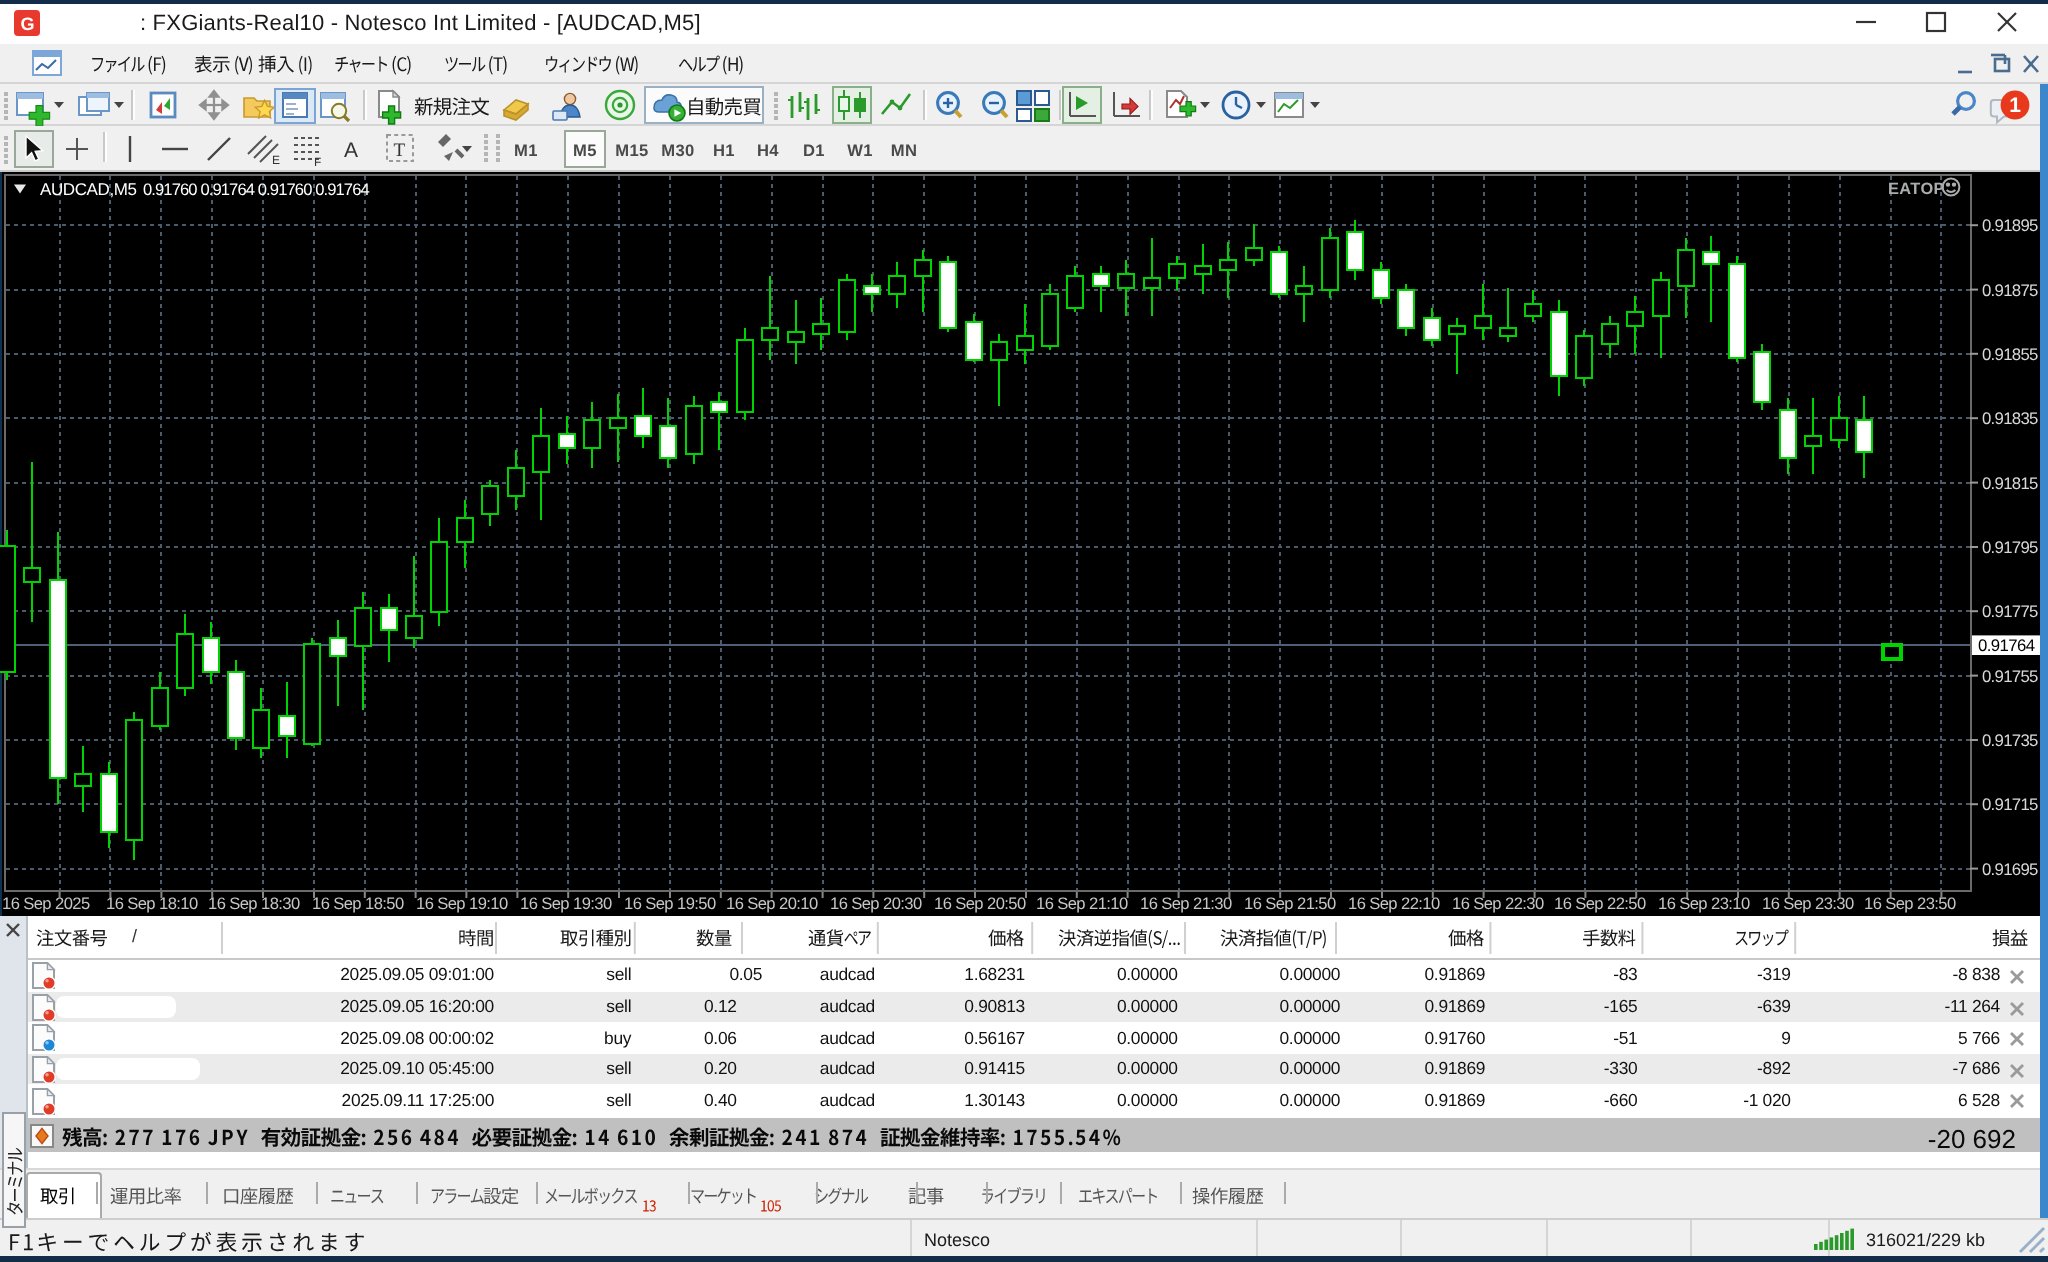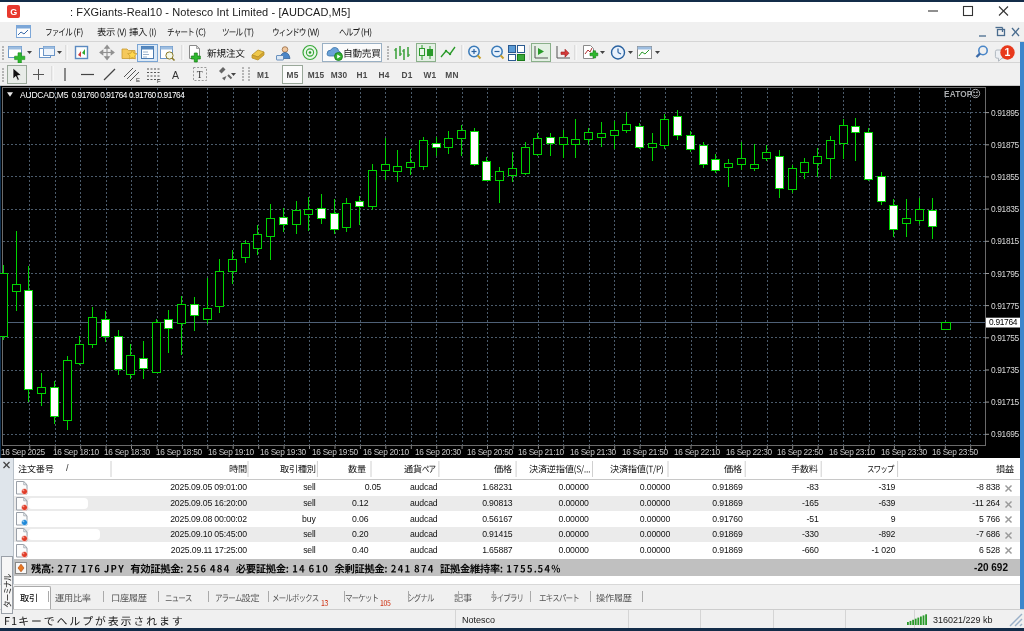--- a/index.html
+++ b/index.html
@@ -762,42 +762,42 @@
     <svg class="a" style="left:15px;top:543.6px" width="14" height="14">
 <path d="M1.5 0.5 h7.2 l3.3 3.3 v9.2 h-10.5 z" fill="#fcfcfc" stroke="#9aa0a8"></path>
 <path d="M8.7 0.5 v3.3 h3.3 z" fill="#e8ecf0" stroke="#9aa0a8" stroke-width="0.7"></path>
 <circle cx="9.5" cy="10.5" r="3.1" fill="#e03c28" stroke="#fff" stroke-width="0.7"></circle>
 <circle cx="8.5" cy="9.4" r="0.9" fill="#fff" opacity="0.5"></circle>
     </svg>
     <div class="t" style="right:777px;top:544.8px;font-size:8.7px;color:#111;letter-spacing:-0.15px">2025.09.11 17:25:00</div>
     <div class="t" style="right:708.4px;top:544.8px;font-size:8.7px;color:#111;letter-spacing:-0.15px">sell</div>
     <div class="t" style="right:655.7px;top:544.8px;font-size:8.7px;color:#111;letter-spacing:-0.15px">0.40</div>
     <div class="t" style="right:586.5px;top:544.8px;font-size:8.7px;color:#111;letter-spacing:-0.15px">audcad</div>
-    <div class="t" style="right:511.5px;top:544.8px;font-size:8.7px;color:#111;letter-spacing:-0.15px">1.65887</div>
+    <div class="t" style="right:511.5px;top:544.8px;font-size:8.7px;color:#111;letter-spacing:-0.15px">1.30143</div>
     <div class="t" style="right:435.20000000000005px;top:544.8px;font-size:8.7px;color:#111;letter-spacing:-0.15px">0.00000</div>
     <div class="t" style="right:353.9px;top:544.8px;font-size:8.7px;color:#111;letter-spacing:-0.15px">0.00000</div>
     <div class="t" style="right:281.4px;top:544.8px;font-size:8.7px;color:#111;letter-spacing:-0.15px">0.91869</div>
     <div class="t" style="right:205.29999999999995px;top:544.8px;font-size:8.7px;color:#111;letter-spacing:-0.15px">-660</div>
     <div class="t" style="right:128.70000000000005px;top:544.8px;font-size:8.7px;color:#111;letter-spacing:-0.15px">-1 020</div>
     <div class="t" style="right:24px;top:544.8px;font-size:8.7px;color:#111;letter-spacing:-0.15px">6 528</div>
     <svg class="a" style="left:1004px;top:546.4px" width="10" height="10">
 <g stroke="#9a9a9a" stroke-width="1.4">
         <line x1="1.5" y1="1.5" x2="7.5" y2="7.5"></line>
         <line x1="7.5" y1="1.5" x2="1.5" y2="7.5"></line>
       </g>
     </svg>
     <div class="a" style="left:14px;top:559px;width:1010px;height:17px;background:#c0c0c0"></div>
     <svg class="a" style="left:15px;top:561.5px" width="13" height="13">
 <rect x="0.5" y="0.5" width="11" height="11" fill="#f8f8f8" stroke="#888"></rect>
 <path d="M6 2.2 l3 3.8 -3 3.8 -3 -3.8 z" fill="#e87820" stroke="#b84a10" stroke-width="0.7"></path>
     </svg>
     <svg class="a" style="left:31px;top:562px" width="534" height="14">
       <path transform="translate(0,10.5)" fill="#0a0a0a" d="M7.4 -8.2C7.8 -8.0 8.2 -7.7 8.5 -7.4L7.1 -7.3C7.1 -7.8 7.1 -8.3 7.1 -8.8H5.9C5.9 -8.3 5.9 -7.7 5.9 -7.2L4.4 -7.0L4.4 -6.0L6.0 -6.2L6.0 -5.6L4.7 -5.5L4.8 -4.6L6.1 -4.7L6.2 -4.2L4.4 -4.0L4.5 -3.0L6.3 -3.2C6.4 -2.6 6.6 -2.0 6.7 -1.5C5.9 -0.9 4.8 -0.5 3.8 -0.2C4.0 0.0 4.3 0.5 4.4 0.8C5.4 0.5 6.3 0.1 7.1 -0.5C7.6 0.4 8.1 0.9 8.8 0.9C9.6 0.9 9.9 0.5 10.1 -0.8C9.8 -0.9 9.5 -1.2 9.2 -1.5C9.2 -0.6 9.1 -0.3 8.9 -0.3C8.6 -0.3 8.4 -0.6 8.1 -1.2C8.8 -1.7 9.3 -2.3 9.7 -2.9L9.0 -3.5L9.8 -3.5L9.8 -4.5L7.4 -4.3L7.3 -4.8L9.4 -5.0L9.3 -6.0L7.2 -5.8L7.1 -6.3L9.5 -6.5L9.4 -7.5L8.8 -7.4L9.4 -8.0C9.1 -8.3 8.5 -8.7 8.0 -8.9ZM7.5 -3.3 8.8 -3.4C8.5 -3.0 8.1 -2.7 7.8 -2.3C7.7 -2.6 7.6 -2.9 7.5 -3.3ZM0.5 -8.2V-7.1H1.6C1.3 -5.6 0.8 -4.3 0.1 -3.4C0.4 -3.2 0.9 -2.8 1.1 -2.6C1.2 -2.8 1.3 -3.0 1.5 -3.2C1.8 -2.9 2.2 -2.6 2.4 -2.3C2.0 -1.3 1.4 -0.5 0.6 0.1C0.9 0.2 1.3 0.7 1.5 0.9C3.0 -0.3 4.0 -2.6 4.4 -6.0L3.7 -6.2L3.5 -6.2H2.5C2.6 -6.5 2.7 -6.8 2.7 -7.1H4.5V-8.2ZM2.2 -5.1H3.2C3.1 -4.5 3.0 -4.0 2.8 -3.5C2.6 -3.8 2.2 -4.0 1.9 -4.2C2.0 -4.5 2.1 -4.8 2.2 -5.1Z M13.5 -5.6H16.7V-5.0H13.5ZM12.3 -6.4V-4.2H18.0V-6.4ZM14.4 -8.8V-7.9H10.6V-6.8H19.7V-7.9H15.7V-8.8ZM13.2 -2.2V0.5H14.2V0.1H16.9C17.0 0.4 17.1 0.7 17.1 0.9C17.9 0.9 18.4 0.9 18.8 0.7C19.2 0.5 19.3 0.2 19.3 -0.4V-3.7H11.0V0.9H12.2V-2.7H18.1V-0.4C18.1 -0.3 18.0 -0.2 17.9 -0.2C17.8 -0.2 17.5 -0.2 17.1 -0.2V-2.2ZM14.2 -1.4H16.0V-0.8H14.2Z M21.5 -3.8C22.0 -3.8 22.4 -4.2 22.4 -4.7C22.4 -5.3 22.0 -5.7 21.5 -5.7C21.0 -5.7 20.7 -5.3 20.7 -4.7C20.7 -4.2 21.0 -3.8 21.5 -3.8ZM21.5 0.1C22.0 0.1 22.4 -0.3 22.4 -0.8C22.4 -1.4 22.0 -1.8 21.5 -1.8C21.0 -1.8 20.7 -1.4 20.7 -0.8C20.7 -0.3 21.0 0.1 21.5 0.1Z M26.8 0.0H31.5V-1.3H30.0C29.7 -1.3 29.2 -1.2 28.8 -1.2C30.1 -2.6 31.2 -4.0 31.2 -5.4C31.2 -6.8 30.3 -7.8 29.0 -7.8C28.0 -7.8 27.4 -7.4 26.7 -6.6L27.5 -5.8C27.9 -6.2 28.3 -6.6 28.8 -6.6C29.5 -6.6 29.8 -6.1 29.8 -5.3C29.8 -4.2 28.7 -2.7 26.8 -0.9Z M35.0 0.0H36.4C36.6 -3.0 36.8 -4.5 38.4 -6.7V-7.6H33.7V-6.4H36.9C35.6 -4.3 35.2 -2.6 35.0 0.0Z M41.9 0.0H43.3C43.4 -3.0 43.6 -4.5 45.3 -6.7V-7.6H40.6V-6.4H43.8C42.4 -4.3 42.0 -2.6 41.9 0.0Z M50.4 0.0H54.6V-1.2H53.3V-7.6H52.3C51.8 -7.3 51.4 -7.1 50.7 -7.0V-6.0H51.9V-1.2H50.4Z M58.3 0.0H59.7C59.8 -3.0 60.0 -4.5 61.7 -6.7V-7.6H57.0V-6.4H60.1C58.8 -4.3 58.4 -2.6 58.3 0.0Z M66.4 0.1C67.6 0.1 68.6 -0.8 68.6 -2.4C68.6 -4.0 67.7 -4.8 66.6 -4.8C66.1 -4.8 65.5 -4.5 65.1 -4.0C65.2 -5.9 65.8 -6.6 66.7 -6.6C67.1 -6.6 67.5 -6.3 67.7 -6.0L68.5 -6.9C68.1 -7.4 67.4 -7.8 66.6 -7.8C65.2 -7.8 63.9 -6.6 63.9 -3.7C63.9 -1.0 65.1 0.1 66.4 0.1ZM65.2 -2.9C65.5 -3.5 65.9 -3.7 66.3 -3.7C66.9 -3.7 67.3 -3.3 67.3 -2.4C67.3 -1.5 66.9 -1.0 66.3 -1.0C65.8 -1.0 65.3 -1.5 65.2 -2.9Z M75.3 0.1C76.8 0.1 77.5 -1.0 77.5 -2.5V-7.6H76.0V-2.6C76.0 -1.5 75.7 -1.2 75.1 -1.2C74.7 -1.2 74.3 -1.4 74.1 -2.0L73.1 -1.2C73.6 -0.3 74.3 0.1 75.3 0.1Z M80.4 0.0H81.8V-2.7H82.7C84.2 -2.7 85.4 -3.5 85.4 -5.2C85.4 -7.0 84.2 -7.6 82.7 -7.6H80.4ZM81.8 -3.9V-6.4H82.6C83.5 -6.4 84.0 -6.1 84.0 -5.2C84.0 -4.4 83.6 -3.9 82.6 -3.9Z M89.3 0.0H90.7V-2.8L92.8 -7.6H91.4L90.7 -5.8C90.5 -5.2 90.3 -4.7 90.0 -4.1H90.0C89.8 -4.7 89.6 -5.2 89.4 -5.8L88.7 -7.6H87.2L89.3 -2.8Z M103.1 -8.8C103.0 -8.3 102.8 -7.9 102.7 -7.5H99.9V-6.3H102.1C101.5 -5.2 100.7 -4.1 99.6 -3.3C99.8 -3.1 100.2 -2.6 100.4 -2.4C100.9 -2.7 101.3 -3.1 101.7 -3.6V0.9H102.9V-1.1H106.7V-0.4C106.7 -0.3 106.6 -0.2 106.5 -0.2C106.3 -0.2 105.7 -0.2 105.2 -0.3C105.3 0.1 105.5 0.6 105.5 0.9C106.4 0.9 107.0 0.9 107.4 0.7C107.8 0.5 107.9 0.2 107.9 -0.4V-5.5H103.1C103.3 -5.8 103.4 -6.1 103.5 -6.3H109.1V-7.5H104.0C104.1 -7.8 104.2 -8.1 104.3 -8.5ZM102.9 -2.8H106.7V-2.1H102.9ZM102.9 -3.8V-4.4H106.7V-3.8Z M110.8 -6.1C110.5 -5.4 110.0 -4.7 109.5 -4.2C109.7 -4.0 110.2 -3.7 110.4 -3.5C111.0 -4.0 111.6 -4.9 111.9 -5.8ZM115.8 -8.6 115.7 -6.5H114.8V-7.5H112.9V-8.7H111.7V-7.5H109.8V-6.4H114.7V-5.3H115.7C115.6 -3.0 115.2 -1.2 113.8 0.1C114.1 0.2 114.5 0.7 114.7 1.0C116.3 -0.5 116.7 -2.6 116.9 -5.3H117.9C117.8 -2.0 117.7 -0.7 117.5 -0.4C117.4 -0.3 117.3 -0.3 117.1 -0.3C116.9 -0.3 116.5 -0.3 116.0 -0.3C116.2 0.0 116.4 0.5 116.4 0.9C116.9 0.9 117.4 0.9 117.7 0.8C118.1 0.8 118.3 0.6 118.5 0.3C118.9 -0.2 118.9 -1.7 119.0 -5.9C119.0 -6.1 119.0 -6.5 119.0 -6.5H116.9L116.9 -8.6ZM110.6 -3.2C110.9 -2.9 111.3 -2.5 111.7 -2.2C111.2 -1.3 110.4 -0.6 109.5 -0.1C109.7 0.1 110.2 0.6 110.3 0.9C111.2 0.3 112.0 -0.4 112.6 -1.3C113.0 -0.9 113.4 -0.6 113.6 -0.2L114.4 -1.3C114.1 -1.6 113.7 -2.0 113.2 -2.4C113.5 -2.9 113.7 -3.4 113.9 -3.9L113.9 -3.8L114.9 -4.4C114.7 -4.9 114.2 -5.7 113.7 -6.3L112.7 -5.8C113.1 -5.3 113.5 -4.7 113.7 -4.2L112.7 -4.4C112.6 -4.0 112.5 -3.6 112.3 -3.2C112.0 -3.5 111.6 -3.8 111.3 -4.0Z M120.1 -5.5V-4.6H123.1V-5.5ZM120.1 -8.4V-7.5H123.1V-8.4ZM120.1 -4.1V-3.1H123.1V-4.1ZM119.6 -7.0V-6.0H123.4V-7.0ZM124.1 -5.5V-0.6H123.5V0.6H129.3V-0.6H127.3V-3.4H129.0V-4.6H127.3V-7.1H129.1V-8.2H123.8V-7.1H126.0V-0.6H125.3V-5.5ZM120.1 -2.6V0.9H121.1V0.5H123.1V-2.6ZM121.1 -1.6H122.1V-0.5H121.1Z M135.8 -8.2V-5.3C135.8 -4.1 135.7 -2.6 135.0 -1.5C135.2 -1.4 135.6 -1.1 135.7 -0.9C136.6 -2.1 136.7 -3.9 136.7 -5.3V-7.1H137.3V-2.5C137.3 -1.7 137.3 -1.5 137.5 -1.3C137.6 -1.2 137.9 -1.1 138.1 -1.1C138.2 -1.1 138.3 -1.1 138.5 -1.1C138.7 -1.1 138.8 -1.2 139.0 -1.3C139.1 -1.4 139.2 -1.5 139.2 -1.8C139.3 -2.0 139.3 -2.6 139.3 -3.1C139.1 -3.2 138.8 -3.3 138.6 -3.5C138.6 -3.0 138.6 -2.6 138.6 -2.4C138.5 -2.2 138.5 -2.1 138.5 -2.1C138.5 -2.0 138.5 -2.0 138.4 -2.0C138.4 -2.0 138.4 -2.0 138.3 -2.0C138.3 -2.0 138.3 -2.0 138.3 -2.1C138.3 -2.1 138.3 -2.3 138.3 -2.5V-8.2ZM133.8 -6.1H134.4C134.4 -5.1 134.2 -4.2 134.0 -3.4C133.9 -3.9 133.8 -4.6 133.7 -5.3ZM130.7 -8.8V-6.9H129.7V-5.8H130.7V-4.2C130.2 -4.0 129.8 -3.9 129.5 -3.8L129.8 -2.6L130.7 -3.0V-0.3C130.7 -0.2 130.6 -0.1 130.5 -0.1C130.4 -0.1 130.0 -0.1 129.7 -0.2C129.8 0.2 129.9 0.6 130.0 0.9C130.6 0.9 131.0 0.9 131.3 0.7C131.6 0.5 131.7 0.2 131.7 -0.3V-3.4L132.3 -3.7C132.2 -3.4 132.1 -3.2 132.0 -3.1C132.2 -2.9 132.6 -2.5 132.8 -2.3C132.9 -2.6 133.1 -2.9 133.2 -3.2C133.3 -2.7 133.4 -2.3 133.6 -1.9C133.2 -1.0 132.6 -0.3 132.0 0.1C132.2 0.3 132.5 0.7 132.6 0.9C133.2 0.5 133.7 -0.1 134.1 -0.7C134.9 0.5 135.9 0.8 137.2 0.8H139.0C139.1 0.5 139.2 -0.0 139.4 -0.3C139.0 -0.3 137.6 -0.3 137.3 -0.3C136.2 -0.3 135.3 -0.6 134.6 -1.8C135.1 -3.1 135.4 -4.9 135.5 -7.1L134.8 -7.1L134.7 -7.1H133.9C134.0 -7.6 134.0 -8.1 134.1 -8.7L133.1 -8.8C133.0 -7.1 132.8 -5.5 132.5 -4.2L132.3 -4.8L131.7 -4.6V-5.8H132.5V-6.9H131.7V-8.8Z M141.2 -2.1C141.6 -1.6 141.9 -0.9 142.1 -0.4H140.0V0.6H148.8V-0.4H146.5C146.8 -0.9 147.2 -1.5 147.6 -2.1L146.5 -2.5H148.2V-3.6H145.0V-4.6H147.0V-5.1C147.5 -4.7 148.0 -4.4 148.6 -4.1C148.8 -4.5 149.1 -4.9 149.4 -5.3C147.7 -5.9 146.1 -7.2 145.0 -8.8H143.7C142.9 -7.5 141.3 -6.0 139.5 -5.1C139.8 -4.9 140.1 -4.4 140.3 -4.1C140.8 -4.4 141.3 -4.7 141.8 -5.1V-4.6H143.7V-3.6H140.6V-2.5H142.1ZM144.4 -7.6C144.8 -7.0 145.5 -6.3 146.3 -5.7H142.5C143.3 -6.3 143.9 -7.0 144.4 -7.6ZM143.7 -2.5V-0.4H142.3L143.2 -0.8C143.0 -1.3 142.6 -2.0 142.2 -2.5ZM145.0 -2.5H146.4C146.2 -1.9 145.8 -1.2 145.5 -0.7L146.1 -0.4H145.0Z M150.8 -3.8C151.3 -3.8 151.7 -4.2 151.7 -4.7C151.7 -5.3 151.3 -5.7 150.8 -5.7C150.3 -5.7 149.9 -5.3 149.9 -4.7C149.9 -4.2 150.3 -3.8 150.8 -3.8ZM150.8 0.1C151.3 0.1 151.7 -0.3 151.7 -0.8C151.7 -1.4 151.3 -1.8 150.8 -1.8C150.3 -1.8 149.9 -1.4 149.9 -0.8C149.9 -0.3 150.3 0.1 150.8 0.1Z M156.1 0.0H160.8V-1.3H159.3C158.9 -1.3 158.5 -1.2 158.1 -1.2C159.4 -2.6 160.5 -4.0 160.5 -5.4C160.5 -6.8 159.6 -7.8 158.2 -7.8C157.3 -7.8 156.7 -7.4 156.0 -6.6L156.8 -5.8C157.1 -6.2 157.6 -6.6 158.1 -6.6C158.7 -6.6 159.1 -6.1 159.1 -5.3C159.1 -4.2 158.0 -2.7 156.1 -0.9Z M165.2 0.1C166.5 0.1 167.6 -0.8 167.6 -2.5C167.6 -4.2 166.6 -4.9 165.5 -4.9C165.1 -4.9 164.9 -4.9 164.6 -4.7L164.7 -6.4H167.3V-7.6H163.5L163.4 -3.9L164.0 -3.5C164.4 -3.8 164.6 -3.9 165.0 -3.9C165.7 -3.9 166.2 -3.4 166.2 -2.5C166.2 -1.6 165.7 -1.1 165.0 -1.1C164.3 -1.1 163.8 -1.4 163.4 -1.9L162.8 -0.9C163.3 -0.3 164.1 0.1 165.2 0.1Z M172.4 0.1C173.6 0.1 174.6 -0.8 174.6 -2.4C174.6 -4.0 173.8 -4.8 172.6 -4.8C172.1 -4.8 171.5 -4.5 171.2 -4.0C171.2 -5.9 171.9 -6.6 172.7 -6.6C173.1 -6.6 173.5 -6.3 173.8 -6.0L174.5 -6.9C174.1 -7.4 173.5 -7.8 172.6 -7.8C171.2 -7.8 169.9 -6.6 169.9 -3.7C169.9 -1.0 171.1 0.1 172.4 0.1ZM171.2 -2.9C171.5 -3.5 172.0 -3.7 172.3 -3.7C172.9 -3.7 173.3 -3.3 173.3 -2.4C173.3 -1.5 172.9 -1.0 172.4 -1.0C171.8 -1.0 171.3 -1.5 171.2 -2.9Z M182.1 0.0H183.4V-2.0H184.3V-3.1H183.4V-7.6H181.7L179.1 -3.0V-2.0H182.1ZM182.1 -3.1H180.5L181.6 -5.0C181.8 -5.4 182.0 -5.9 182.1 -6.3H182.2C182.1 -5.8 182.1 -5.1 182.1 -4.7Z M188.6 0.1C190.0 0.1 190.9 -0.7 190.9 -1.9C190.9 -2.9 190.4 -3.6 189.8 -3.9V-4.0C190.2 -4.3 190.7 -5.0 190.7 -5.7C190.7 -6.9 189.9 -7.8 188.6 -7.8C187.4 -7.8 186.5 -7.0 186.5 -5.7C186.5 -4.9 186.9 -4.4 187.4 -3.9V-3.9C186.8 -3.5 186.2 -2.9 186.2 -1.9C186.2 -0.7 187.2 0.1 188.6 0.1ZM189.0 -4.4C188.3 -4.7 187.7 -5.0 187.7 -5.7C187.7 -6.4 188.1 -6.7 188.6 -6.7C189.2 -6.7 189.5 -6.3 189.5 -5.6C189.5 -5.2 189.4 -4.7 189.0 -4.4ZM188.6 -0.9C188.0 -0.9 187.4 -1.4 187.4 -2.1C187.4 -2.6 187.7 -3.1 188.1 -3.5C189.0 -3.1 189.6 -2.7 189.6 -1.9C189.6 -1.3 189.2 -0.9 188.6 -0.9Z M195.9 0.0H197.2V-2.0H198.0V-3.1H197.2V-7.6H195.5L192.9 -3.0V-2.0H195.9ZM195.9 -3.1H194.2L195.3 -5.0C195.5 -5.4 195.7 -5.9 195.9 -6.3H195.9C195.9 -5.8 195.9 -5.1 195.9 -4.7Z M207.9 -7.9C208.7 -7.3 209.8 -6.5 210.4 -6.0L211.2 -7.0C210.6 -7.5 209.5 -8.2 208.7 -8.8ZM206.1 -6.0C205.9 -4.7 205.6 -3.4 205.0 -2.5L206.2 -2.1C206.7 -3.0 207.1 -4.4 207.3 -5.7ZM212.2 -4.7C212.8 -3.8 213.5 -2.4 213.7 -1.6L214.9 -2.2C214.6 -3.0 214.0 -4.3 213.3 -5.3ZM212.7 -8.1C211.9 -6.5 210.7 -4.8 209.1 -3.3V-6.4H207.8V-2.2C206.9 -1.6 206.0 -1.0 205.1 -0.6C205.3 -0.3 205.7 0.1 205.9 0.4C206.5 0.1 207.2 -0.3 207.8 -0.7C207.8 0.5 208.3 0.8 209.6 0.8C209.8 0.8 211.1 0.8 211.4 0.8C212.6 0.8 213.0 0.2 213.2 -1.7C212.8 -1.8 212.3 -2.0 212.0 -2.2C211.9 -0.7 211.8 -0.4 211.3 -0.4C211.0 -0.4 210.0 -0.4 209.7 -0.4C209.2 -0.4 209.1 -0.5 209.1 -1.0V-1.6C211.2 -3.4 212.8 -5.5 213.9 -7.7Z M215.9 -6.7V-3.8H218.5L218.0 -3.2H215.2V-2.2H217.4C217.1 -1.7 216.8 -1.3 216.5 -1.0L217.7 -0.6L217.8 -0.8L218.8 -0.5C217.9 -0.3 216.8 -0.2 215.4 -0.1C215.6 0.1 215.8 0.6 215.9 0.9C217.9 0.8 219.4 0.5 220.6 -0.1C221.8 0.3 222.8 0.6 223.6 1.0L224.3 -0.0C223.6 -0.3 222.7 -0.6 221.7 -0.9C222.1 -1.2 222.4 -1.6 222.7 -2.2H224.7V-3.2H219.4L219.9 -3.8H224.1V-6.7H221.6V-7.3H224.4V-8.4H215.4V-7.3H218.1V-6.7ZM218.8 -2.2H221.3C221.1 -1.8 220.8 -1.5 220.4 -1.2C219.7 -1.4 219.1 -1.5 218.4 -1.7ZM219.3 -7.3H220.5V-6.7H219.3ZM217.1 -5.8H218.1V-4.8H217.1ZM219.3 -5.8H220.5V-4.8H219.3ZM221.6 -5.8H222.9V-4.8H221.6Z M225.6 -5.5V-4.6H228.6V-5.5ZM225.7 -8.4V-7.5H228.6V-8.4ZM225.6 -4.1V-3.1H228.6V-4.1ZM225.1 -7.0V-6.0H228.9V-7.0ZM229.6 -5.5V-0.6H229.0V0.6H234.8V-0.6H232.8V-3.4H234.5V-4.6H232.8V-7.1H234.6V-8.2H229.3V-7.1H231.5V-0.6H230.8V-5.5ZM225.6 -2.6V0.9H226.6V0.5H228.6V-2.6ZM226.6 -1.6H227.6V-0.5H226.6Z M241.3 -8.2V-5.3C241.3 -4.1 241.2 -2.6 240.5 -1.5C240.7 -1.4 241.1 -1.1 241.3 -0.9C242.1 -2.1 242.2 -3.9 242.2 -5.3V-7.1H242.8V-2.5C242.8 -1.7 242.8 -1.5 243.0 -1.3C243.1 -1.2 243.4 -1.1 243.6 -1.1C243.7 -1.1 243.8 -1.1 244.0 -1.1C244.2 -1.1 244.3 -1.2 244.5 -1.3C244.6 -1.4 244.7 -1.5 244.7 -1.8C244.8 -2.0 244.8 -2.6 244.8 -3.1C244.6 -3.2 244.3 -3.3 244.1 -3.5C244.1 -3.0 244.1 -2.6 244.1 -2.4C244.1 -2.2 244.0 -2.1 244.0 -2.1C244.0 -2.0 244.0 -2.0 243.9 -2.0C243.9 -2.0 243.9 -2.0 243.9 -2.0C243.8 -2.0 243.8 -2.0 243.8 -2.1C243.8 -2.1 243.8 -2.3 243.8 -2.5V-8.2ZM239.3 -6.1H239.9C239.9 -5.1 239.7 -4.2 239.5 -3.4C239.4 -3.9 239.3 -4.6 239.2 -5.3ZM236.2 -8.8V-6.9H235.2V-5.8H236.2V-4.2C235.7 -4.0 235.3 -3.9 235.0 -3.8L235.3 -2.6L236.2 -3.0V-0.3C236.2 -0.2 236.1 -0.1 236.0 -0.1C235.9 -0.1 235.5 -0.1 235.2 -0.2C235.3 0.2 235.4 0.6 235.5 0.9C236.1 0.9 236.6 0.9 236.8 0.7C237.1 0.5 237.2 0.2 237.2 -0.3V-3.4L237.8 -3.7C237.7 -3.4 237.6 -3.2 237.5 -3.1C237.7 -2.9 238.2 -2.5 238.3 -2.3C238.4 -2.6 238.6 -2.9 238.7 -3.2C238.8 -2.7 238.9 -2.3 239.1 -1.9C238.7 -1.0 238.1 -0.3 237.5 0.1C237.7 0.3 238.0 0.7 238.1 0.9C238.7 0.5 239.2 -0.1 239.6 -0.7C240.4 0.5 241.4 0.8 242.7 0.8H244.5C244.6 0.5 244.7 -0.0 244.9 -0.3C244.5 -0.3 243.2 -0.3 242.8 -0.3C241.7 -0.3 240.8 -0.6 240.1 -1.8C240.6 -3.1 240.9 -4.9 241.0 -7.1L240.3 -7.1L240.2 -7.1H239.4C239.5 -7.6 239.5 -8.1 239.6 -8.7L238.6 -8.8C238.5 -7.1 238.3 -5.5 238.0 -4.2L237.9 -4.8L237.2 -4.6V-5.8H238.0V-6.9H237.2V-8.8Z M246.7 -2.1C247.1 -1.6 247.4 -0.9 247.6 -0.4H245.6V0.6H254.3V-0.4H252.0C252.3 -0.9 252.7 -1.5 253.1 -2.1L252.0 -2.5H253.7V-3.6H250.5V-4.6H252.5V-5.1C253.0 -4.7 253.5 -4.4 254.1 -4.1C254.3 -4.5 254.6 -4.9 254.9 -5.3C253.3 -5.9 251.6 -7.2 250.5 -8.8H249.2C248.4 -7.5 246.8 -6.0 245.0 -5.1C245.3 -4.9 245.6 -4.4 245.8 -4.1C246.3 -4.4 246.8 -4.7 247.3 -5.1V-4.6H249.2V-3.6H246.1V-2.5H247.7ZM249.9 -7.6C250.3 -7.0 251.0 -6.3 251.8 -5.7H248.0C248.8 -6.3 249.4 -7.0 249.9 -7.6ZM249.2 -2.5V-0.4H247.8L248.7 -0.8C248.5 -1.3 248.1 -2.0 247.7 -2.5ZM250.5 -2.5H252.0C251.7 -1.9 251.3 -1.2 251.0 -0.7L251.6 -0.4H250.5Z M256.3 -3.8C256.8 -3.8 257.2 -4.2 257.2 -4.7C257.2 -5.3 256.8 -5.7 256.3 -5.7C255.8 -5.7 255.4 -5.3 255.4 -4.7C255.4 -4.2 255.8 -3.8 256.3 -3.8ZM256.3 0.1C256.8 0.1 257.2 -0.3 257.2 -0.8C257.2 -1.4 256.8 -1.8 256.3 -1.8C255.8 -1.8 255.4 -1.4 255.4 -0.8C255.4 -0.3 255.8 0.1 256.3 0.1Z M262.0 0.0H266.2V-1.2H264.9V-7.6H263.8C263.4 -7.3 262.9 -7.1 262.2 -7.0V-6.0H263.5V-1.2H262.0Z M271.2 0.0H272.5V-2.0H273.4V-3.1H272.5V-7.6H270.9L268.3 -3.0V-2.0H271.2ZM271.2 -3.1H269.6L270.7 -5.0C270.9 -5.4 271.1 -5.9 271.3 -6.3H271.3C271.3 -5.8 271.2 -5.1 271.2 -4.7Z M280.6 0.1C281.8 0.1 282.8 -0.8 282.8 -2.4C282.8 -4.0 281.9 -4.8 280.7 -4.8C280.3 -4.8 279.7 -4.5 279.3 -4.0C279.4 -5.9 280.0 -6.6 280.8 -6.6C281.2 -6.6 281.7 -6.3 281.9 -6.0L282.7 -6.9C282.2 -7.4 281.6 -7.8 280.7 -7.8C279.3 -7.8 278.0 -6.6 278.0 -3.7C278.0 -1.0 279.2 0.1 280.6 0.1ZM279.3 -2.9C279.7 -3.5 280.1 -3.7 280.5 -3.7C281.1 -3.7 281.5 -3.3 281.5 -2.4C281.5 -1.5 281.1 -1.0 280.5 -1.0C279.9 -1.0 279.5 -1.5 279.3 -2.9Z M285.2 0.0H289.4V-1.2H288.1V-7.6H287.1C286.6 -7.3 286.2 -7.1 285.4 -7.0V-6.0H286.7V-1.2H285.2Z M294.1 0.1C295.5 0.1 296.5 -1.2 296.5 -3.9C296.5 -6.5 295.5 -7.8 294.1 -7.8C292.7 -7.8 291.7 -6.5 291.7 -3.9C291.7 -1.2 292.7 0.1 294.1 0.1ZM294.1 -1.0C293.5 -1.0 293.0 -1.7 293.0 -3.9C293.0 -6.0 293.5 -6.6 294.1 -6.6C294.7 -6.6 295.1 -6.0 295.1 -3.9C295.1 -1.7 294.7 -1.0 294.1 -1.0Z M309.9 -1.5C310.7 -0.9 311.7 0.0 312.2 0.6L313.3 -0.1C312.8 -0.7 311.7 -1.6 310.9 -2.1ZM305.9 -2.1C305.4 -1.4 304.6 -0.7 303.7 -0.2C304.0 -0.0 304.5 0.4 304.7 0.6C305.5 0.1 306.5 -0.8 307.1 -1.6ZM304.5 -3.6V-2.4H307.9V-0.4C307.9 -0.3 307.8 -0.2 307.7 -0.2C307.5 -0.2 306.9 -0.2 306.4 -0.3C306.6 0.1 306.8 0.6 306.9 0.9C307.7 0.9 308.2 0.9 308.7 0.7C309.1 0.5 309.2 0.2 309.2 -0.4V-2.4H312.8V-3.6H309.2V-4.5H311.2V-5.3C311.7 -5.0 312.2 -4.7 312.7 -4.4C312.9 -4.8 313.2 -5.2 313.5 -5.5C311.9 -6.1 310.3 -7.3 309.1 -8.7H307.9C307.1 -7.6 305.4 -6.2 303.7 -5.4C304.0 -5.2 304.3 -4.7 304.4 -4.4C304.9 -4.7 305.4 -4.9 305.9 -5.2V-4.5H307.9V-3.6ZM308.6 -7.6C309.1 -6.9 309.9 -6.3 310.7 -5.6H306.5C307.3 -6.3 308.1 -6.9 308.6 -7.6Z M319.9 -7.5V-1.7H321.0V-7.5ZM321.9 -8.5V-0.5C321.9 -0.3 321.9 -0.3 321.7 -0.3C321.5 -0.3 321.0 -0.3 320.4 -0.3C320.6 0.0 320.8 0.6 320.8 0.9C321.6 0.9 322.2 0.9 322.6 0.7C322.9 0.5 323.1 0.1 323.1 -0.5V-8.5ZM316.2 -4.0V-3.3H315.7V-4.0ZM317.3 -4.0H317.9V-3.3H317.3ZM316.2 -5.0H315.7V-5.7H316.2ZM317.3 -5.0V-5.7H317.9V-5.0ZM318.5 -8.7C317.4 -8.4 315.6 -8.2 314.0 -8.1C314.1 -7.8 314.2 -7.4 314.3 -7.1C314.9 -7.2 315.5 -7.2 316.2 -7.3V-6.6H314.2V-5.7H314.7V-5.0H313.8V-4.0H314.7V-3.3H314.1V-2.3H315.8C315.2 -1.5 314.4 -0.8 313.6 -0.3C313.9 -0.1 314.2 0.3 314.4 0.6C315.0 0.1 315.6 -0.5 316.2 -1.2V0.9H317.3V-1.0C317.9 -0.6 318.5 -0.2 318.8 0.1L319.4 -0.9C319.1 -1.1 317.9 -1.8 317.3 -2.1V-2.3H319.4V-3.3H318.9V-4.0H319.7V-5.0H318.9V-5.7H319.4V-6.6H317.3V-7.4C318.1 -7.5 318.7 -7.7 319.3 -7.8Z M324.2 -5.5V-4.6H327.2V-5.5ZM324.3 -8.4V-7.5H327.2V-8.4ZM324.2 -4.1V-3.1H327.2V-4.1ZM323.7 -7.0V-6.0H327.6V-7.0ZM328.3 -5.5V-0.6H327.6V0.6H333.4V-0.6H331.4V-3.4H333.2V-4.6H331.4V-7.1H333.2V-8.2H327.9V-7.1H330.2V-0.6H329.4V-5.5ZM324.2 -2.6V0.9H325.2V0.5H327.3V-2.6ZM325.2 -1.6H326.2V-0.5H325.2Z M339.9 -8.2V-5.3C339.9 -4.1 339.8 -2.6 339.2 -1.5C339.3 -1.4 339.7 -1.1 339.9 -0.9C340.7 -2.1 340.9 -3.9 340.9 -5.3V-7.1H341.4V-2.5C341.4 -1.7 341.5 -1.5 341.6 -1.3C341.8 -1.2 342.0 -1.1 342.2 -1.1C342.3 -1.1 342.5 -1.1 342.6 -1.1C342.8 -1.1 343.0 -1.2 343.1 -1.3C343.2 -1.4 343.3 -1.5 343.4 -1.8C343.4 -2.0 343.5 -2.6 343.5 -3.1C343.2 -3.2 342.9 -3.3 342.7 -3.5C342.7 -3.0 342.7 -2.6 342.7 -2.4C342.7 -2.2 342.7 -2.1 342.7 -2.1C342.6 -2.0 342.6 -2.0 342.6 -2.0C342.5 -2.0 342.5 -2.0 342.5 -2.0C342.5 -2.0 342.4 -2.0 342.4 -2.1C342.4 -2.1 342.4 -2.3 342.4 -2.5V-8.2ZM338.0 -6.1H338.6C338.5 -5.1 338.4 -4.2 338.2 -3.4C338.0 -3.9 337.9 -4.6 337.8 -5.3ZM334.8 -8.8V-6.9H333.8V-5.8H334.8V-4.2C334.4 -4.0 334.0 -3.9 333.6 -3.8L333.9 -2.6L334.8 -3.0V-0.3C334.8 -0.2 334.8 -0.1 334.7 -0.1C334.5 -0.1 334.2 -0.1 333.8 -0.2C333.9 0.2 334.1 0.6 334.1 0.9C334.8 0.9 335.2 0.9 335.5 0.7C335.8 0.5 335.9 0.2 335.9 -0.3V-3.4L336.4 -3.7C336.3 -3.4 336.3 -3.2 336.2 -3.1C336.4 -2.9 336.8 -2.5 336.9 -2.3C337.1 -2.6 337.2 -2.9 337.3 -3.2C337.4 -2.7 337.6 -2.3 337.7 -1.9C337.3 -1.0 336.8 -0.3 336.1 0.1C336.3 0.3 336.6 0.7 336.8 0.9C337.4 0.5 337.9 -0.1 338.3 -0.7C339.0 0.5 340.1 0.8 341.4 0.8H343.2C343.2 0.5 343.4 -0.0 343.5 -0.3C343.1 -0.3 341.8 -0.3 341.5 -0.3C340.3 -0.3 339.4 -0.6 338.8 -1.8C339.3 -3.1 339.5 -4.9 339.6 -7.1L339.0 -7.1L338.8 -7.1H338.1C338.1 -7.6 338.2 -8.1 338.2 -8.7L337.2 -8.8C337.1 -7.1 337.0 -5.5 336.6 -4.2L336.5 -4.8L335.9 -4.6V-5.8H336.6V-6.9H335.9V-8.8Z M345.4 -2.1C345.7 -1.6 346.1 -0.9 346.2 -0.4H344.2V0.6H353.0V-0.4H350.6C351.0 -0.9 351.4 -1.5 351.8 -2.1L350.6 -2.5H352.3V-3.6H349.2V-4.6H351.1V-5.1C351.6 -4.7 352.2 -4.4 352.7 -4.1C352.9 -4.5 353.2 -4.9 353.5 -5.3C351.9 -5.9 350.2 -7.2 349.1 -8.8H347.8C347.1 -7.5 345.4 -6.0 343.6 -5.1C343.9 -4.9 344.3 -4.4 344.4 -4.1C344.9 -4.4 345.5 -4.7 345.9 -5.1V-4.6H347.9V-3.6H344.7V-2.5H346.3ZM348.5 -7.6C349.0 -7.0 349.7 -6.3 350.4 -5.7H346.7C347.4 -6.3 348.1 -7.0 348.5 -7.6ZM347.9 -2.5V-0.4H346.5L347.3 -0.8C347.2 -1.3 346.8 -2.0 346.4 -2.5ZM349.2 -2.5H350.6C350.4 -1.9 349.9 -1.2 349.6 -0.7L350.3 -0.4H349.2Z M355.0 -3.8C355.4 -3.8 355.8 -4.2 355.8 -4.7C355.8 -5.3 355.4 -5.7 355.0 -5.7C354.4 -5.7 354.1 -5.3 354.1 -4.7C354.1 -4.2 354.4 -3.8 355.0 -3.8ZM355.0 0.1C355.4 0.1 355.8 -0.3 355.8 -0.8C355.8 -1.4 355.4 -1.8 355.0 -1.8C354.4 -1.8 354.1 -1.4 354.1 -0.8C354.1 -0.3 354.4 0.1 355.0 0.1Z M360.2 0.0H364.9V-1.3H363.4C363.1 -1.3 362.6 -1.2 362.3 -1.2C363.5 -2.6 364.6 -4.0 364.6 -5.4C364.6 -6.8 363.7 -7.8 362.4 -7.8C361.4 -7.8 360.8 -7.4 360.2 -6.6L360.9 -5.8C361.3 -6.2 361.7 -6.6 362.2 -6.6C362.9 -6.6 363.3 -6.1 363.3 -5.3C363.3 -4.2 362.2 -2.7 360.2 -0.9Z M369.9 0.0H371.2V-2.0H372.0V-3.1H371.2V-7.6H369.5L366.9 -3.0V-2.0H369.9ZM369.9 -3.1H368.3L369.3 -5.0C369.5 -5.4 369.7 -5.9 369.9 -6.3H369.9C369.9 -5.8 369.9 -5.1 369.9 -4.7Z M374.3 0.0H378.6V-1.2H377.2V-7.6H376.2C375.8 -7.3 375.3 -7.1 374.6 -7.0V-6.0H375.9V-1.2H374.3Z M385.9 0.1C387.3 0.1 388.2 -0.7 388.2 -1.9C388.2 -2.9 387.7 -3.6 387.0 -3.9V-4.0C387.5 -4.3 387.9 -5.0 387.9 -5.7C387.9 -6.9 387.1 -7.8 385.9 -7.8C384.7 -7.8 383.8 -7.0 383.8 -5.7C383.8 -4.9 384.2 -4.4 384.7 -3.9V-3.9C384.1 -3.5 383.5 -2.9 383.5 -1.9C383.5 -0.7 384.5 0.1 385.9 0.1ZM386.3 -4.4C385.6 -4.7 385.0 -5.0 385.0 -5.7C385.0 -6.4 385.4 -6.7 385.9 -6.7C386.5 -6.7 386.8 -6.3 386.8 -5.6C386.8 -5.2 386.6 -4.7 386.3 -4.4ZM385.9 -0.9C385.2 -0.9 384.7 -1.4 384.7 -2.1C384.7 -2.6 385.0 -3.1 385.4 -3.5C386.3 -3.1 386.9 -2.7 386.9 -1.9C386.9 -1.3 386.5 -0.9 385.9 -0.9Z M391.7 0.0H393.1C393.2 -3.0 393.4 -4.5 395.1 -6.7V-7.6H390.4V-6.4H393.6C392.2 -4.3 391.8 -2.6 391.7 0.0Z M400.0 0.0H401.3V-2.0H402.1V-3.1H401.3V-7.6H399.6L397.0 -3.0V-2.0H400.0ZM400.0 -3.1H398.4L399.5 -5.0C399.7 -5.4 399.8 -5.9 400.0 -6.3H400.1C400.0 -5.8 400.0 -5.1 400.0 -4.7Z M409.8 -5.5V-4.6H412.7V-5.5ZM409.8 -8.4V-7.5H412.7V-8.4ZM409.8 -4.1V-3.1H412.7V-4.1ZM409.3 -7.0V-6.0H413.1V-7.0ZM413.8 -5.5V-0.6H413.2V0.6H419.0V-0.6H416.9V-3.4H418.7V-4.6H416.9V-7.1H418.8V-8.2H413.4V-7.1H415.7V-0.6H414.9V-5.5ZM409.7 -2.6V0.9H410.8V0.5H412.8V-2.6ZM410.8 -1.6H411.8V-0.5H410.8Z M425.4 -8.2V-5.3C425.4 -4.1 425.4 -2.6 424.7 -1.5C424.9 -1.4 425.3 -1.1 425.4 -0.9C426.3 -2.1 426.4 -3.9 426.4 -5.3V-7.1H426.9V-2.5C426.9 -1.7 427.0 -1.5 427.1 -1.3C427.3 -1.2 427.5 -1.1 427.7 -1.1C427.8 -1.1 428.0 -1.1 428.2 -1.1C428.3 -1.1 428.5 -1.2 428.6 -1.3C428.8 -1.4 428.9 -1.5 428.9 -1.8C429.0 -2.0 429.0 -2.6 429.0 -3.1C428.8 -3.2 428.5 -3.3 428.3 -3.5C428.3 -3.0 428.3 -2.6 428.2 -2.4C428.2 -2.2 428.2 -2.1 428.2 -2.1C428.2 -2.0 428.1 -2.0 428.1 -2.0C428.1 -2.0 428.0 -2.0 428.0 -2.0C428.0 -2.0 428.0 -2.0 428.0 -2.1C427.9 -2.1 427.9 -2.3 427.9 -2.5V-8.2ZM423.5 -6.1H424.1C424.0 -5.1 423.9 -4.2 423.7 -3.4C423.6 -3.9 423.5 -4.6 423.4 -5.3ZM420.4 -8.8V-6.9H419.3V-5.8H420.4V-4.2C419.9 -4.0 419.5 -3.9 419.1 -3.8L419.4 -2.6L420.4 -3.0V-0.3C420.4 -0.2 420.3 -0.1 420.2 -0.1C420.1 -0.1 419.7 -0.1 419.3 -0.2C419.5 0.2 419.6 0.6 419.6 0.9C420.3 0.9 420.7 0.9 421.0 0.7C421.3 0.5 421.4 0.2 421.4 -0.3V-3.4L422.0 -3.7C421.9 -3.4 421.8 -3.2 421.7 -3.1C421.9 -2.9 422.3 -2.5 422.5 -2.3C422.6 -2.6 422.7 -2.9 422.9 -3.2C423.0 -2.7 423.1 -2.3 423.2 -1.9C422.8 -1.0 422.3 -0.3 421.6 0.1C421.9 0.3 422.2 0.7 422.3 0.9C422.9 0.5 423.4 -0.1 423.8 -0.7C424.6 0.5 425.6 0.8 426.9 0.8H428.7C428.7 0.5 428.9 -0.0 429.0 -0.3C428.6 -0.3 427.3 -0.3 427.0 -0.3C425.9 -0.3 424.9 -0.6 424.3 -1.8C424.8 -3.1 425.0 -4.9 425.1 -7.1L424.5 -7.1L424.3 -7.1H423.6C423.7 -7.6 423.7 -8.1 423.7 -8.7L422.7 -8.8C422.6 -7.1 422.5 -5.5 422.1 -4.2L422.0 -4.8L421.4 -4.6V-5.8H422.1V-6.9H421.4V-8.8Z M430.9 -2.1C431.2 -1.6 431.6 -0.9 431.7 -0.4H429.7V0.6H438.5V-0.4H436.1C436.5 -0.9 436.9 -1.5 437.3 -2.1L436.2 -2.5H437.9V-3.6H434.7V-4.6H436.7V-5.1C437.2 -4.7 437.7 -4.4 438.2 -4.1C438.5 -4.5 438.7 -4.9 439.1 -5.3C437.4 -5.9 435.7 -7.2 434.6 -8.8H433.3C432.6 -7.5 430.9 -6.0 429.2 -5.1C429.4 -4.9 429.8 -4.4 429.9 -4.1C430.5 -4.4 431.0 -4.7 431.5 -5.1V-4.6H433.4V-3.6H430.2V-2.5H431.8ZM434.0 -7.6C434.5 -7.0 435.2 -6.3 435.9 -5.7H432.2C433.0 -6.3 433.6 -7.0 434.0 -7.6ZM433.4 -2.5V-0.4H432.0L432.8 -0.8C432.7 -1.3 432.3 -2.0 431.9 -2.5ZM434.7 -2.5H436.1C435.9 -1.9 435.5 -1.2 435.1 -0.7L435.8 -0.4H434.7Z M441.9 -2.5C442.1 -1.8 442.4 -1.0 442.4 -0.5L443.3 -0.8C443.3 -1.3 443.1 -2.1 442.8 -2.7ZM439.6 -2.7C439.5 -1.8 439.4 -0.9 439.1 -0.3C439.3 -0.2 439.8 0.0 440.0 0.1C440.3 -0.5 440.5 -1.5 440.6 -2.5ZM444.9 -3.6H446.1V-2.7H444.9ZM444.9 -4.7V-5.6H446.1V-4.7ZM444.9 -1.6H446.1V-0.6H444.9ZM439.2 -4.2 439.3 -3.2 440.7 -3.3V0.9H441.8V-3.4L442.3 -3.4C442.4 -3.2 442.4 -3.0 442.4 -2.8L443.4 -3.2C443.3 -3.7 443.0 -4.4 442.6 -5.1C442.9 -4.9 443.2 -4.5 443.3 -4.3C443.5 -4.5 443.6 -4.7 443.8 -4.9V0.9H444.9V0.4H449.0V-0.6H447.2V-1.6H448.5V-2.7H447.2V-3.6H448.5V-4.7H447.2V-5.6H448.8V-6.7H447.3C447.6 -7.2 447.8 -7.8 448.1 -8.3L446.8 -8.6C446.6 -8.1 446.4 -7.3 446.1 -6.7H444.9C445.2 -7.3 445.4 -7.9 445.6 -8.4L444.5 -8.8C444.1 -7.6 443.4 -6.1 442.6 -5.2L442.5 -5.4L441.6 -5.1C441.7 -4.9 441.8 -4.6 441.9 -4.4L441.0 -4.3C441.7 -5.2 442.4 -6.2 442.9 -7.1L441.9 -7.5C441.7 -7.0 441.4 -6.4 441.0 -5.8C440.9 -6.0 440.8 -6.1 440.7 -6.3C441.0 -6.8 441.5 -7.7 441.8 -8.4L440.8 -8.7C440.6 -8.2 440.3 -7.5 440.0 -6.9L439.8 -7.2L439.2 -6.3C439.6 -5.9 440.1 -5.3 440.4 -4.9L439.9 -4.3Z M453.3 -1.9C453.7 -1.3 454.2 -0.6 454.4 -0.1L455.4 -0.7C455.2 -1.2 454.7 -1.9 454.3 -2.5ZM455.2 -8.7V-7.6H453.1V-6.5H455.2V-5.6H452.6V-4.4H456.5V-3.6H452.7V-2.5H456.5V-0.4C456.5 -0.3 456.5 -0.2 456.3 -0.2C456.2 -0.2 455.6 -0.2 455.2 -0.2C455.3 0.1 455.5 0.6 455.5 0.9C456.3 0.9 456.8 0.9 457.2 0.7C457.6 0.5 457.7 0.2 457.7 -0.4V-2.5H458.8V-3.6H457.7V-4.4H458.9V-5.6H456.4V-6.5H458.5V-7.6H456.4V-8.7ZM450.5 -8.7V-6.8H449.3V-5.7H450.5V-3.8L449.1 -3.5L449.4 -2.3L450.5 -2.6V-0.5C450.5 -0.3 450.4 -0.3 450.3 -0.3C450.2 -0.3 449.8 -0.3 449.4 -0.3C449.6 0.0 449.7 0.6 449.8 0.9C450.4 0.9 450.9 0.8 451.2 0.6C451.5 0.4 451.6 0.1 451.6 -0.4V-3.0L452.6 -3.3L452.4 -4.4L451.6 -4.1V-5.7H452.5V-6.8H451.6V-8.7Z M467.4 -6.5C467.0 -6.1 466.4 -5.5 466.0 -5.2L466.9 -4.7C467.3 -5.0 467.9 -5.5 468.5 -6.0ZM459.6 -5.7C460.2 -5.4 460.9 -4.9 461.2 -4.6L461.9 -5.2C462.4 -4.9 462.9 -4.6 463.2 -4.3L462.6 -3.7L462.1 -3.7L461.9 -4.4C461.0 -4.0 460.0 -3.7 459.3 -3.5L459.9 -2.5C460.5 -2.7 461.1 -3.0 461.8 -3.3L461.9 -2.6C462.9 -2.7 464.2 -2.8 465.4 -2.9C465.5 -2.7 465.6 -2.6 465.6 -2.4L466.6 -2.8C466.5 -3.0 466.4 -3.3 466.2 -3.6C466.8 -3.2 467.5 -2.8 467.9 -2.4L468.8 -3.2C468.3 -3.6 467.3 -4.1 466.6 -4.5L466.0 -4.0C465.8 -4.2 465.6 -4.5 465.4 -4.7L464.6 -4.3C464.7 -4.2 464.8 -4.0 464.9 -3.8L463.9 -3.7C464.5 -4.4 465.2 -5.1 465.8 -5.7L464.8 -6.2C464.6 -5.8 464.3 -5.4 463.9 -5.0L463.4 -5.4C463.7 -5.7 464.0 -6.1 464.3 -6.6L464.1 -6.6H468.4V-7.7H464.7V-8.7H463.4V-7.7H459.8V-6.6H463.1C463.0 -6.4 462.8 -6.1 462.7 -5.8L462.4 -6.0L461.9 -5.4C461.6 -5.7 460.9 -6.1 460.4 -6.4ZM459.4 -2.1V-0.9H463.4V0.9H464.7V-0.9H468.7V-2.1H464.7V-2.7H463.4V-2.1Z M470.4 -3.8C470.9 -3.8 471.3 -4.2 471.3 -4.7C471.3 -5.3 470.9 -5.7 470.4 -5.7C469.9 -5.7 469.6 -5.3 469.6 -4.7C469.6 -4.2 469.9 -3.8 470.4 -3.8ZM470.4 0.1C470.9 0.1 471.3 -0.3 471.3 -0.8C471.3 -1.4 470.9 -1.8 470.4 -1.8C469.9 -1.8 469.6 -1.4 469.6 -0.8C469.6 -0.3 469.9 0.1 470.4 0.1Z M476.1 0.0H480.3V-1.2H479.0V-7.6H478.0C477.5 -7.3 477.1 -7.1 476.3 -7.0V-6.0H477.6V-1.2H476.1Z M484.0 0.0H485.4C485.5 -3.0 485.7 -4.5 487.3 -6.7V-7.6H482.7V-6.4H485.8C484.5 -4.3 484.1 -2.6 484.0 0.0Z M491.7 0.1C493.0 0.1 494.1 -0.8 494.1 -2.5C494.1 -4.2 493.2 -4.9 492.0 -4.9C491.7 -4.9 491.4 -4.9 491.1 -4.7L491.3 -6.4H493.8V-7.6H490.1L489.9 -3.9L490.5 -3.5C490.9 -3.8 491.1 -3.9 491.6 -3.9C492.3 -3.9 492.7 -3.4 492.7 -2.5C492.7 -1.6 492.2 -1.1 491.5 -1.1C490.9 -1.1 490.4 -1.4 490.0 -1.9L489.3 -0.9C489.8 -0.3 490.6 0.1 491.7 0.1Z M498.6 0.1C499.8 0.1 501.0 -0.8 501.0 -2.5C501.0 -4.2 500.0 -4.9 498.8 -4.9C498.5 -4.9 498.3 -4.9 498.0 -4.7L498.1 -6.4H500.7V-7.6H496.9L496.7 -3.9L497.4 -3.5C497.8 -3.8 498.0 -3.9 498.4 -3.9C499.1 -3.9 499.6 -3.4 499.6 -2.5C499.6 -1.6 499.1 -1.1 498.4 -1.1C497.7 -1.1 497.2 -1.4 496.8 -1.9L496.2 -0.9C496.7 -0.3 497.4 0.1 498.6 0.1Z M504.3 0.1C504.8 0.1 505.2 -0.3 505.2 -0.8C505.2 -1.4 504.8 -1.8 504.3 -1.8C503.8 -1.8 503.5 -1.4 503.5 -0.8C503.5 -0.3 503.8 0.1 504.3 0.1Z M509.2 0.1C510.5 0.1 511.6 -0.8 511.6 -2.5C511.6 -4.2 510.7 -4.9 509.5 -4.9C509.2 -4.9 508.9 -4.9 508.6 -4.7L508.8 -6.4H511.3V-7.6H507.6L507.4 -3.9L508.0 -3.5C508.4 -3.8 508.7 -3.9 509.1 -3.9C509.8 -3.9 510.3 -3.4 510.3 -2.5C510.3 -1.6 509.7 -1.1 509.0 -1.1C508.4 -1.1 507.9 -1.4 507.5 -1.9L506.8 -0.9C507.4 -0.3 508.1 0.1 509.2 0.1Z M516.6 0.0H517.9V-2.0H518.8V-3.1H517.9V-7.6H516.3L513.6 -3.0V-2.0H516.6ZM516.6 -3.1H515.0L516.1 -5.0C516.3 -5.4 516.5 -5.9 516.6 -6.3H516.7C516.7 -5.8 516.6 -5.1 516.6 -4.7Z M522.3 -2.9C523.3 -2.9 524.0 -3.8 524.0 -5.4C524.0 -6.9 523.3 -7.8 522.3 -7.8C521.3 -7.8 520.6 -6.9 520.6 -5.4C520.6 -3.8 521.3 -2.9 522.3 -2.9ZM522.3 -3.8C521.9 -3.8 521.6 -4.2 521.6 -5.4C521.6 -6.5 521.9 -6.9 522.3 -6.9C522.7 -6.9 523.1 -6.5 523.1 -5.4C523.1 -4.2 522.7 -3.8 522.3 -3.8ZM522.6 0.1H523.4L527.2 -7.8H526.4ZM527.4 0.1C528.4 0.1 529.1 -0.8 529.1 -2.3C529.1 -3.8 528.4 -4.7 527.4 -4.7C526.4 -4.7 525.7 -3.8 525.7 -2.3C525.7 -0.8 526.4 0.1 527.4 0.1ZM527.4 -0.7C527.0 -0.7 526.7 -1.2 526.7 -2.3C526.7 -3.4 527.0 -3.8 527.4 -3.8C527.8 -3.8 528.2 -3.4 528.2 -2.3C528.2 -1.2 527.8 -0.7 527.4 -0.7Z"></path>
     </svg>
-    <div class="t" style="right:16px;top:562px;font-size:10px;font-weight:bold;color:#0a0a0a">-20 692</div>
+    <div class="t" style="right:16px;top:562px;font-size:13px;font-weight:normal;color:#0a0a0a">-20 692</div>
     <div class="a" style="left:14px;top:576px;width:1010px;height:2px;background:#fff"></div>
     <div class="a" style="left:0;top:584px;width:1024px;height:25px;background:#f0f0f0;border-top:1px solid #d8d8d8"></div>
     <div class="a" style="left:13px;top:586px;width:38px;height:23px;background:#fff;border:1px solid #aaa;border-bottom:none;border-radius:2px 2px 0 0"></div>
     <svg class="a" style="left:20px;top:591.5px" width="20" height="13">
       <path transform="translate(0,9.4)" fill="#000" d="M5.5 -5.8 4.9 -5.6C5.2 -4.1 5.6 -2.8 6.2 -1.7C5.7 -0.9 5.0 -0.3 4.3 0.0C4.5 0.2 4.7 0.4 4.8 0.6C5.5 0.2 6.1 -0.3 6.7 -1.0C7.2 -0.3 7.8 0.2 8.5 0.6C8.6 0.5 8.8 0.2 9.0 0.1C8.2 -0.3 7.6 -0.9 7.1 -1.7C7.8 -2.8 8.4 -4.4 8.6 -6.4L8.1 -6.5L8.0 -6.5H4.7V-5.8H7.8C7.6 -4.4 7.2 -3.3 6.7 -2.3C6.1 -3.3 5.8 -4.5 5.5 -5.8ZM0.2 -1.1 0.4 -0.5C1.3 -0.6 2.4 -0.8 3.6 -1.0V0.7H4.3V-6.5H4.9V-7.2H0.4V-6.5H1.1V-1.3ZM1.8 -6.5H3.6V-5.3H1.8ZM1.8 -4.7H3.6V-3.4H1.8ZM1.8 -2.7H3.6V-1.6L1.8 -1.3Z M16.0 -7.6V0.7H16.7V-7.6ZM10.1 -5.2C10.0 -4.3 9.8 -3.1 9.6 -2.3L10.3 -2.2L10.4 -2.6H12.8C12.7 -1.0 12.5 -0.3 12.3 -0.1C12.2 0.0 12.1 0.0 11.9 0.0C11.7 0.0 11.1 0.0 10.4 -0.0C10.6 0.2 10.7 0.5 10.7 0.7C11.3 0.7 11.9 0.7 12.2 0.7C12.5 0.7 12.7 0.6 12.9 0.4C13.2 0.1 13.4 -0.8 13.5 -3.0C13.6 -3.1 13.6 -3.3 13.6 -3.3H10.5L10.7 -4.6H13.5V-7.3H9.8V-6.7H12.8V-5.2Z"></path>
     </svg>
     <svg class="a" style="left:55px;top:591.5px" width="38" height="13">
       <path transform="translate(0,9.4)" fill="#555" d="M0.5 -7.1C1.1 -6.7 1.7 -6.0 2.0 -5.6L2.5 -6.0C2.3 -6.4 1.6 -7.1 1.0 -7.5ZM2.9 -7.4V-6.2H3.5V-6.9H7.9V-6.2H8.6V-7.4ZM2.3 -4.1H0.4V-3.4H1.6V-1.1C1.2 -0.7 0.7 -0.3 0.3 -0.0L0.7 0.7C1.1 0.3 1.6 -0.1 2.0 -0.5C2.5 0.2 3.4 0.5 4.6 0.6C5.6 0.6 7.6 0.6 8.6 0.5C8.7 0.3 8.8 0.0 8.9 -0.1C7.7 -0.1 5.6 -0.0 4.6 -0.1C3.5 -0.1 2.7 -0.4 2.3 -1.1ZM3.9 -3.4H5.3V-2.8H3.9ZM6.0 -3.4H7.4V-2.8H6.0ZM3.9 -4.5H5.3V-3.9H3.9ZM6.0 -4.5H7.4V-3.9H6.0ZM2.7 -1.7V-1.2H5.3V-0.3H6.0V-1.2H8.7V-1.7H6.0V-2.3H8.1V-4.9H6.0V-5.5H8.3V-6.0H6.0V-6.7H5.3V-6.0H3.1V-5.5H5.3V-4.9H3.3V-2.3H5.3V-1.7Z M10.3 -7.1V-3.7C10.3 -2.4 10.2 -0.8 9.2 0.3C9.4 0.4 9.7 0.6 9.8 0.8C10.5 0.0 10.8 -1.1 10.9 -2.1H13.2V0.7H13.9V-2.1H16.4V-0.2C16.4 -0.0 16.3 0.0 16.2 0.0C16.0 0.0 15.4 0.0 14.7 0.0C14.8 0.2 14.9 0.5 14.9 0.7C15.8 0.7 16.3 0.7 16.7 0.6C17.0 0.5 17.1 0.2 17.1 -0.2V-7.1ZM11.0 -6.4H13.2V-4.9H11.0ZM16.4 -6.4V-4.9H13.9V-6.4ZM11.0 -4.3H13.2V-2.7H11.0C11.0 -3.1 11.0 -3.4 11.0 -3.7ZM16.4 -4.3V-2.7H13.9V-4.3Z M18.2 -0.2 18.4 0.5C19.6 0.3 21.1 -0.1 22.6 -0.5L22.5 -1.1C21.7 -0.9 20.9 -0.8 20.1 -0.6V-4.2H22.2V-4.9H20.1V-7.7H19.4V-0.4ZM22.9 -7.7V-0.7C22.9 0.3 23.2 0.5 24.1 0.5C24.2 0.5 25.4 0.5 25.6 0.5C26.5 0.5 26.7 0.0 26.8 -1.5C26.6 -1.5 26.3 -1.7 26.1 -1.8C26.1 -0.5 26.0 -0.1 25.6 -0.1C25.3 -0.1 24.3 -0.1 24.1 -0.1C23.7 -0.1 23.6 -0.2 23.6 -0.7V-3.7C24.6 -4.1 25.6 -4.6 26.4 -5.1L25.9 -5.7C25.3 -5.3 24.5 -4.8 23.6 -4.4V-7.7Z M34.5 -5.8C34.2 -5.4 33.5 -4.9 33.1 -4.6L33.6 -4.3C34.0 -4.6 34.6 -5.1 35.1 -5.5ZM27.2 -2.9 27.6 -2.3C28.2 -2.6 29.0 -2.9 29.7 -3.3L29.6 -3.8C28.7 -3.5 27.8 -3.1 27.2 -2.9ZM27.6 -5.3C28.1 -5.0 28.7 -4.6 29.0 -4.3L29.5 -4.7C29.2 -5.0 28.5 -5.4 28.0 -5.7ZM32.9 -3.5C33.6 -3.2 34.5 -2.6 35.0 -2.2L35.5 -2.7C35.0 -3.0 34.1 -3.6 33.4 -3.9ZM31.8 -3.9C32.0 -3.7 32.2 -3.4 32.4 -3.2L30.8 -3.1C31.5 -3.8 32.2 -4.6 32.7 -5.2L32.2 -5.5C31.9 -5.1 31.6 -4.7 31.2 -4.3C31.0 -4.5 30.8 -4.6 30.5 -4.8C30.8 -5.1 31.2 -5.6 31.4 -6.0L31.2 -6.1H35.2V-6.7H31.7V-7.7H31.0V-6.7H27.5V-6.1H30.8C30.6 -5.8 30.3 -5.4 30.1 -5.1L29.8 -5.3L29.5 -4.8C29.9 -4.6 30.5 -4.2 30.8 -3.9C30.6 -3.6 30.3 -3.3 30.1 -3.1L29.4 -3.1L29.5 -2.5L32.7 -2.7C32.8 -2.5 32.9 -2.3 33.0 -2.2L33.5 -2.5C33.3 -2.9 32.8 -3.6 32.3 -4.1ZM27.3 -1.8V-1.1H31.0V0.8H31.7V-1.1H35.5V-1.8H31.7V-2.5H31.0V-1.8Z"></path>
     </svg>
     <svg class="a" style="left:111px;top:591.5px" width="38" height="13">

